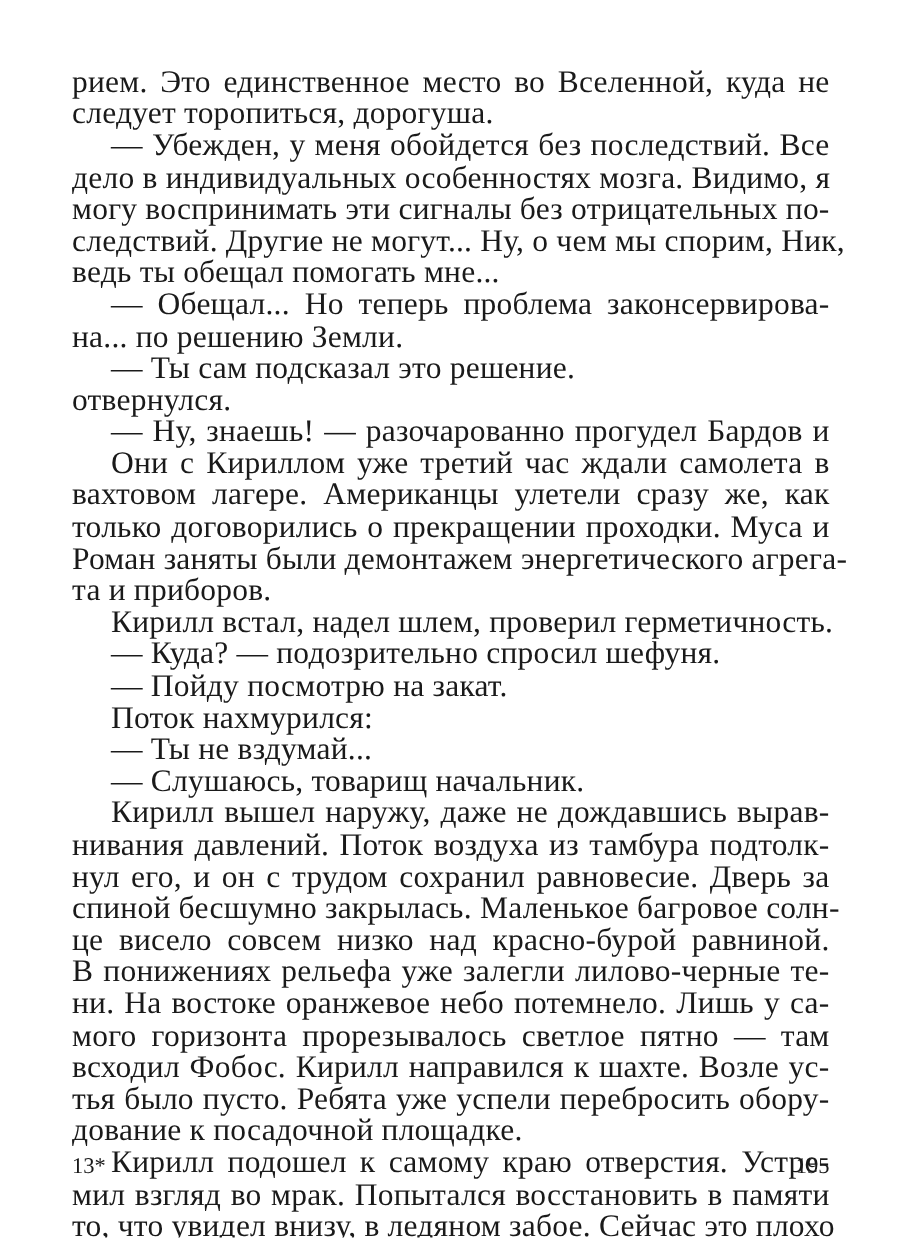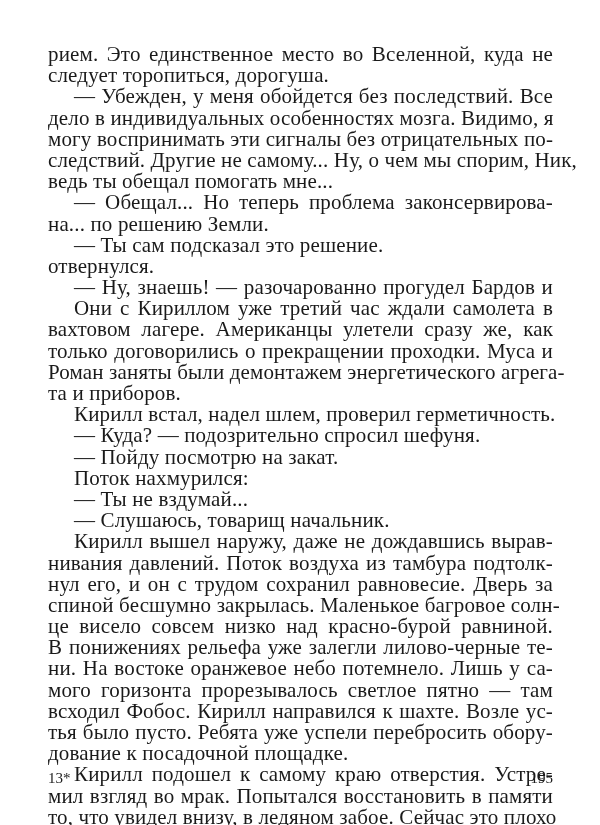--- a/index.html
+++ b/index.html
@@ -49,21 +49,21 @@
   </style>
 </head>
 <body>
 
 <div class="page" id="page-body">
     <div class="line">рием. Это единственное место во Вселенной, куда  не</div>
     <div class="line last">следует торопиться, дорогуша.</div>
     <div class="line indent">— Убежден, у меня обойдется без последствий. Все</div>
     <div class="line">дело в индивидуальных особенностях мозга. Видимо,  я</div>
     <div class="line">могу воспринимать эти сигналы без отрицательных по-</div>
-    <div class="line">следствий. Другие не самому... Ну, о чем мы спорим, Ник,</div>
+    <div class="line">следствий. Другие не могут... Ну, о чем мы спорим, Ник,</div>
     <div class="line last">ведь ты обещал помогать мне...</div>
     <div class="line indent">— Обещал... Но теперь проблема  законсервирова-</div>
     <div class="line last">на... по решению Земли.</div>
     <div class="line indent last">— Ты сам подсказал это решение.</div>
     <div class="line last">отвернулся.</div>
     <div class="line indent">— Ну, знаешь! — разочарованно прогудел Бардов и</div>
     <div class="line indent">Они с Кириллом уже третий час ждали самолета в</div>
     <div class="line">вахтовом лагере. Американцы улетели сразу же,  как</div>
     <div class="line">только договорились о прекращении проходки. Муса и</div>
     <div class="line">Роман заняты были демонтажем энергетического агрега-</div>

